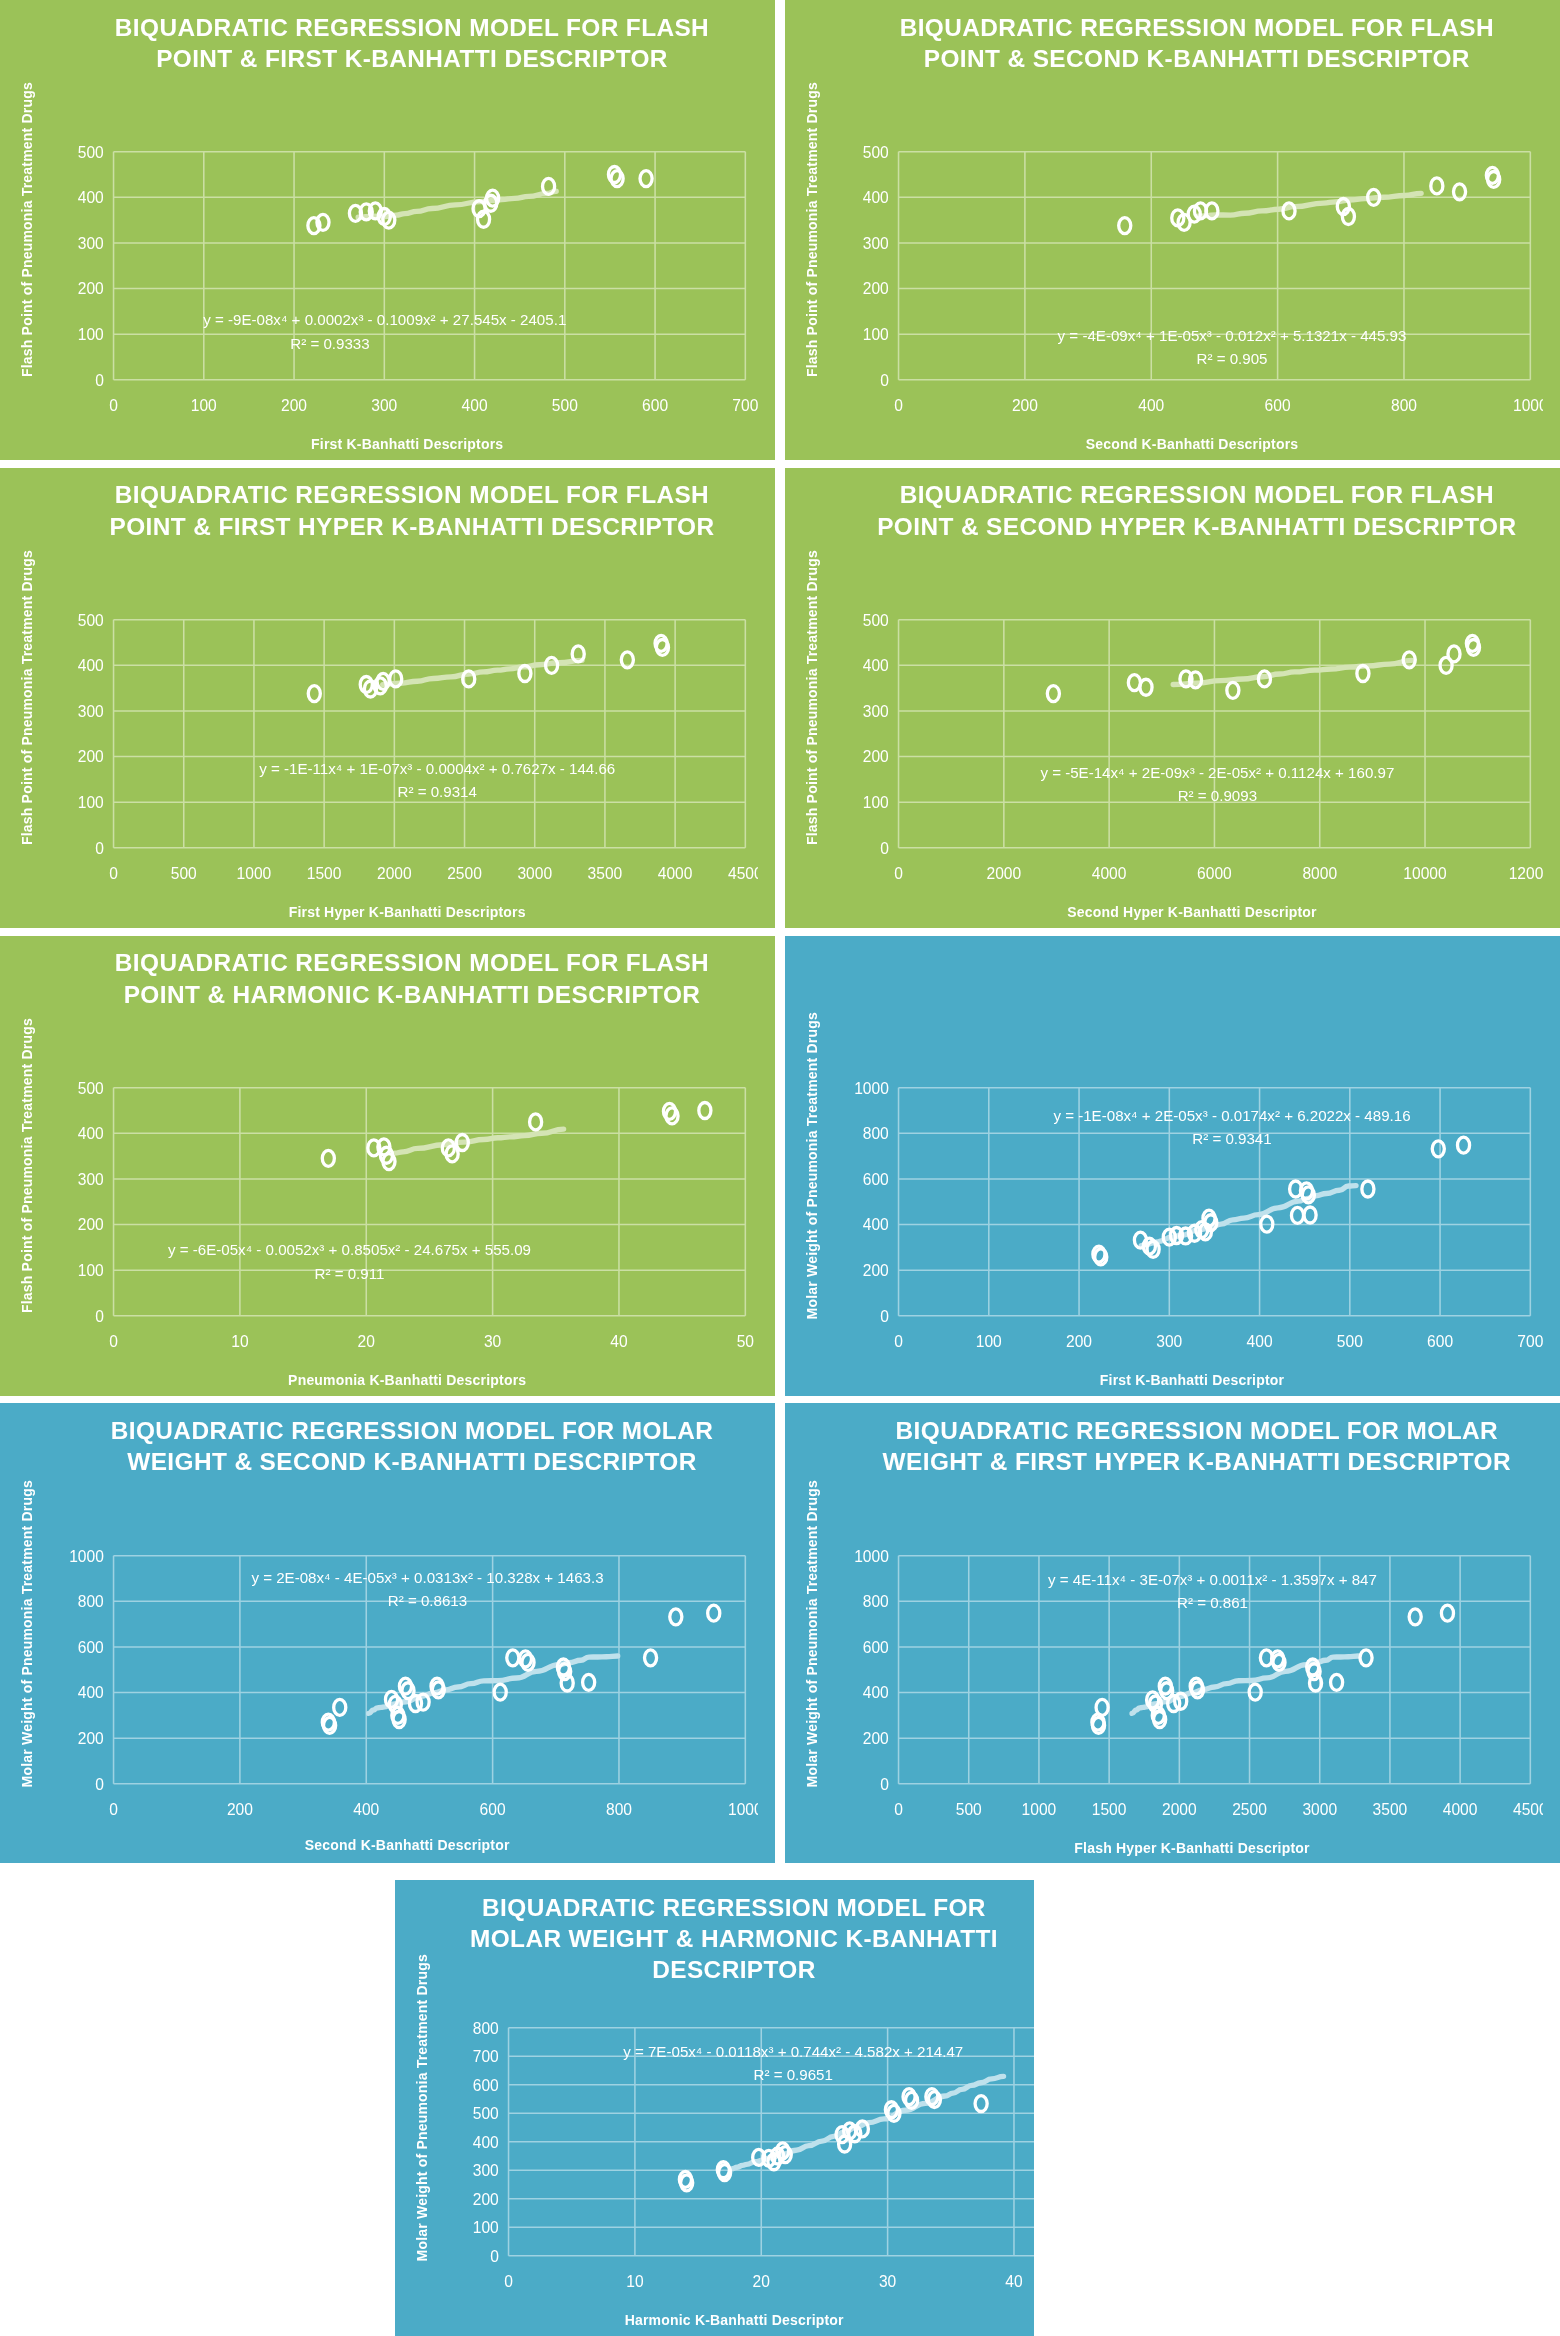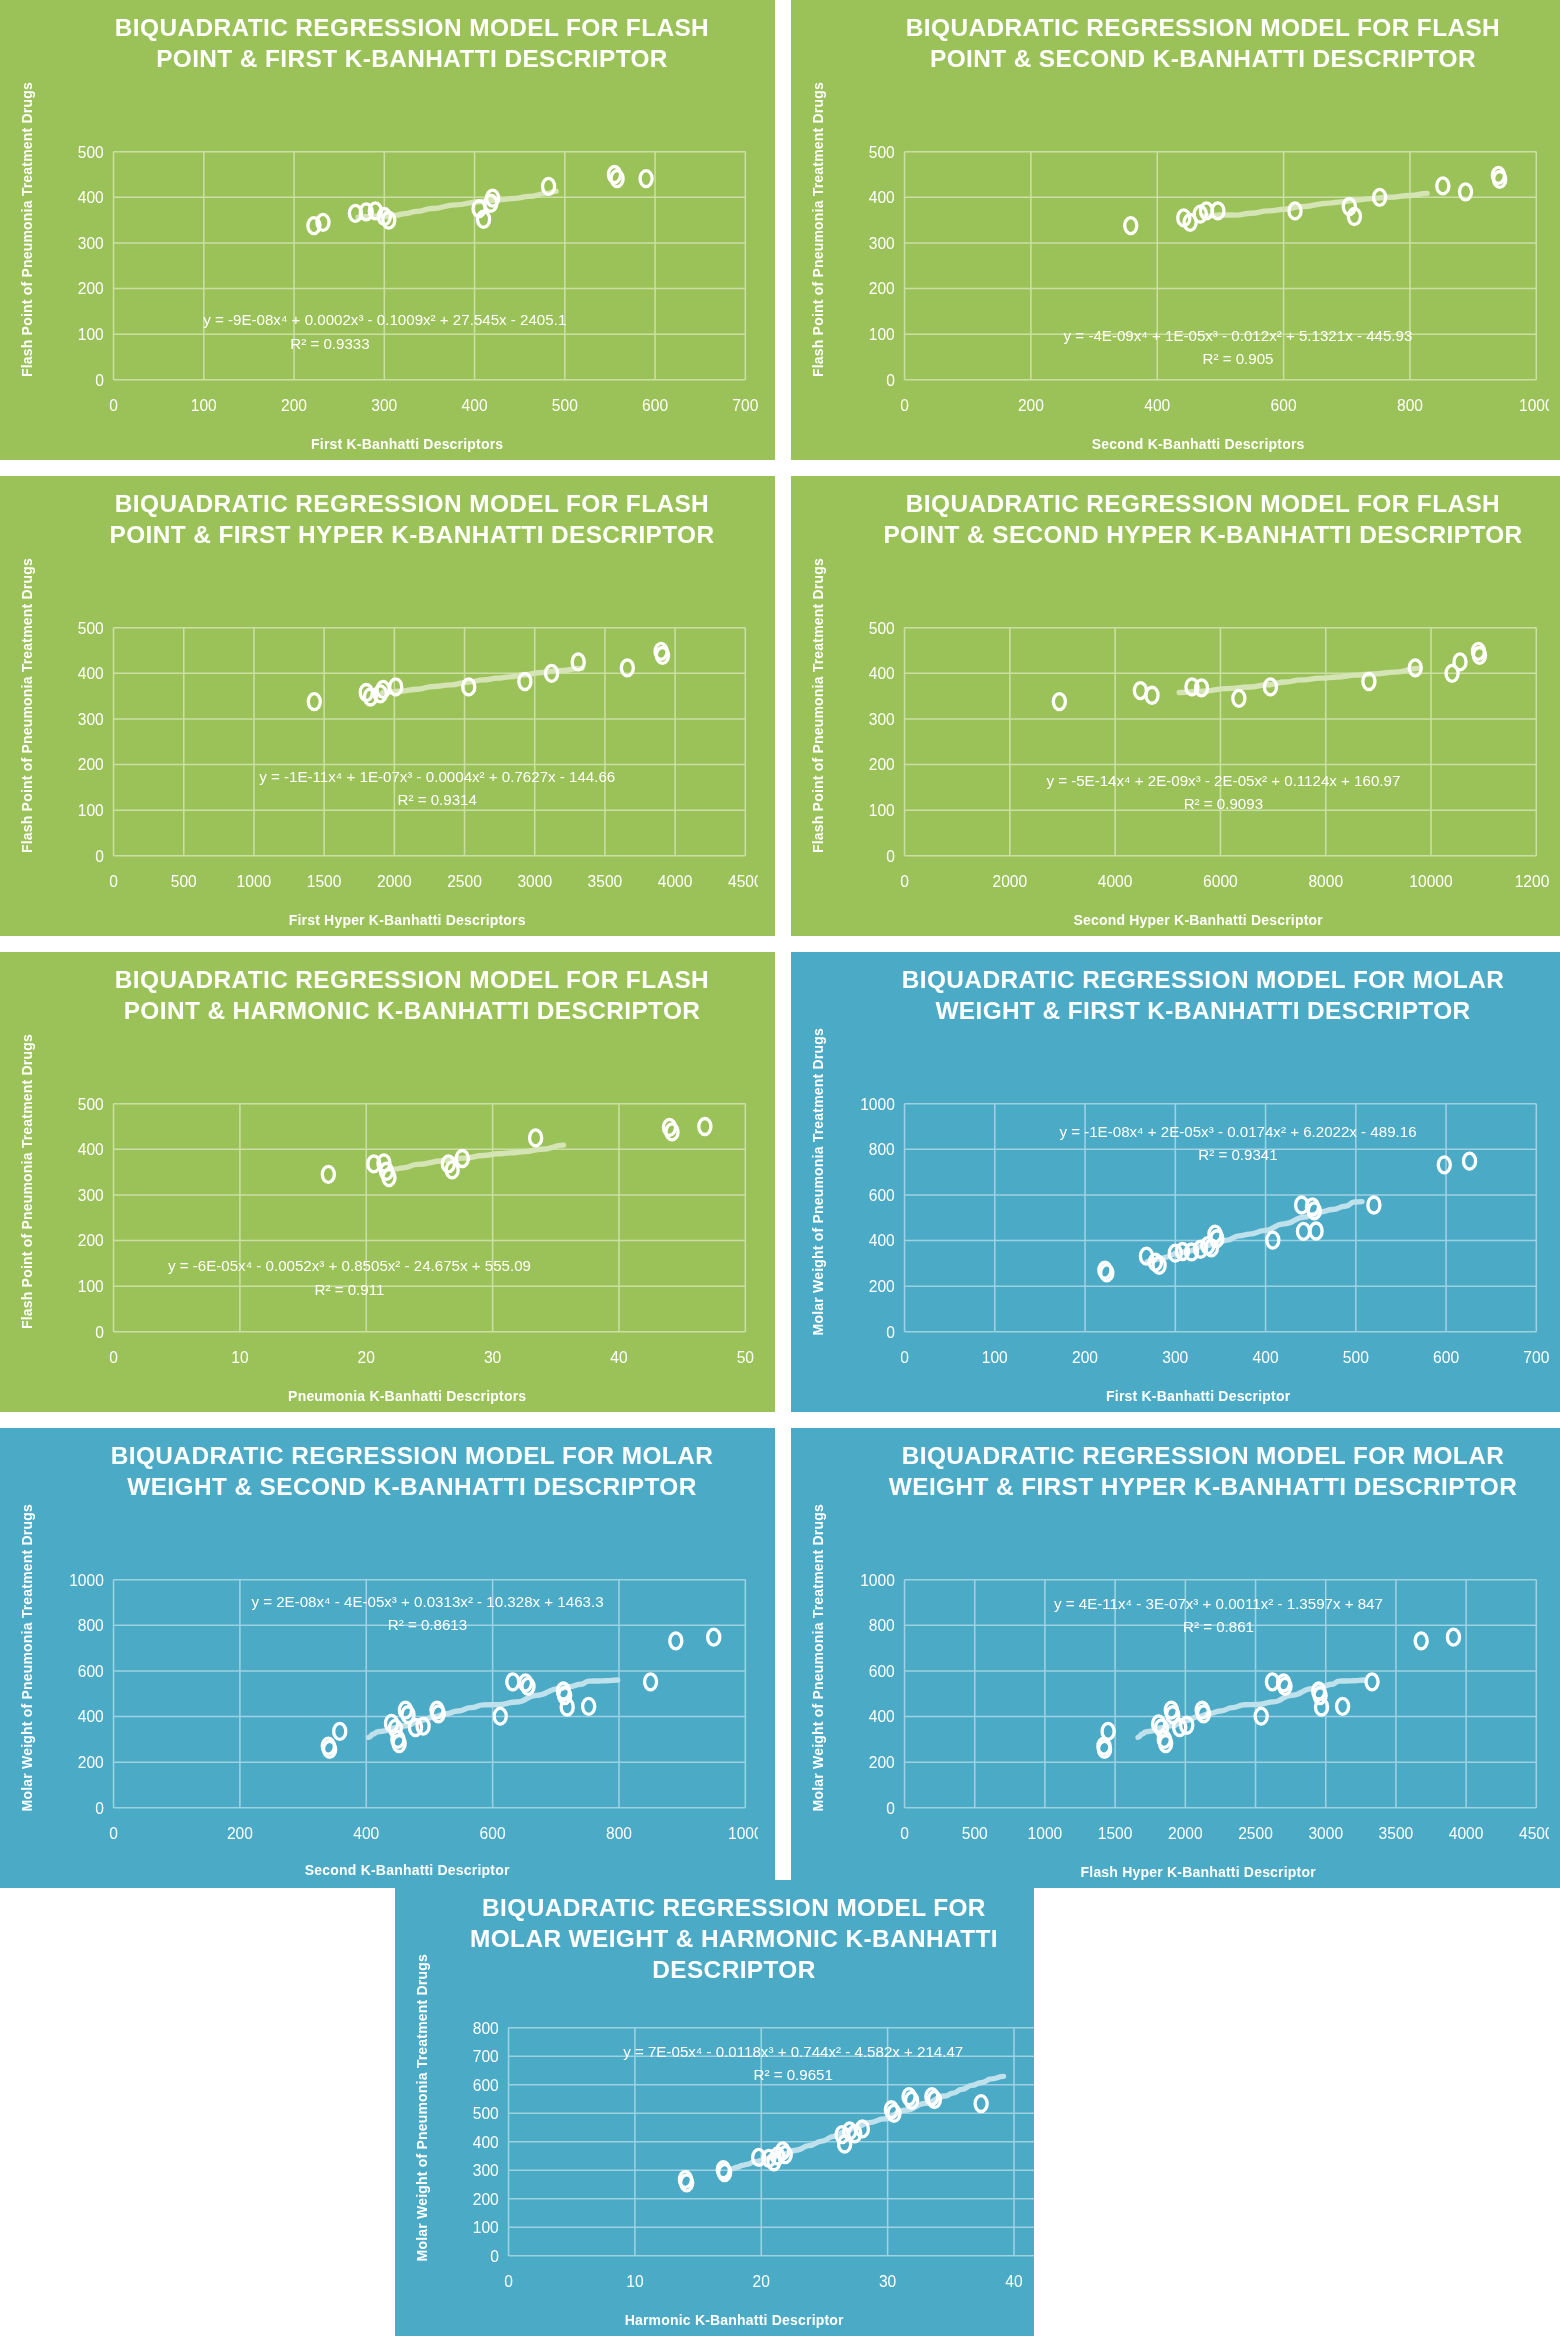--- a/index.html
+++ b/index.html
@@ -9,21 +9,20 @@
     font-family:"Liberation Sans", sans-serif;
     position:relative;
     overflow:hidden;
   }
   .grid {
     display:grid;
     grid-template-columns: 775px 775px;
     grid-template-rows: 460px 460px 460px 460px;
     column-gap:9.8px; row-gap:7.8px;
     width:1560px;
-    gap:16px;
   }
   .panel {
     position:relative;
     overflow:hidden;
   }
   .panel.green { background:#9BC258; }
   .panel.blue  { background:#4BABC7; }
 
   .panel-title {
     position:absolute;
@@ -347,21 +346,20 @@
           <ellipse cx="630.8" cy="47.0" rx="6.2" ry="8.2" fill="none" stroke="#FFFFFF" stroke-width="3.4"></ellipse>
           <ellipse cx="664.5" cy="41.4" rx="6.2" ry="8.2" fill="none" stroke="#FFFFFF" stroke-width="3.4"></ellipse>
           <text x="300" y="190" text-anchor="middle" class="eq">y = -6E-05x⁴ - 0.0052x³ + 0.8505x² - 24.675x + 555.09</text>
           <text x="300" y="214" text-anchor="middle" class="eq">R² = 0.911</text>
         </svg>
     </div>
     <div class="xlabel" style="bottom:7.8px;">Pneumonia K-Banhatti Descriptors</div>
   </div>
 
   <div class="panel blue">
-    <div class="panel-title">BIQUADRATIC REGRESSION MODEL FOR MOLAR WEIGHT &amp; FIRST K-BANHATTI DESCRIPTOR</div>
     <div class="ylabel two">
         <span>Molar Weight of Pneumonia Treatment Drugs</span>
       </div>
     <div class="plotwrap">
       <svg width="701" height="322" viewBox="0 0 719 330">
           <line x1="58" y1="252" x2="706" y2="252" stroke="#9ED2E2" stroke-width="1.6"></line>
           <text x="48" y="258" text-anchor="end" class="ticklbl">0</text>
           <line x1="58" y1="205.2" x2="706" y2="205.2" stroke="#9ED2E2" stroke-width="1.6"></line>
           <text x="48" y="211.2" text-anchor="end" class="ticklbl">200</text>
           <line x1="58" y1="158.39999999999998" x2="706" y2="158.39999999999998" stroke="#9ED2E2" stroke-width="1.6"></line>

